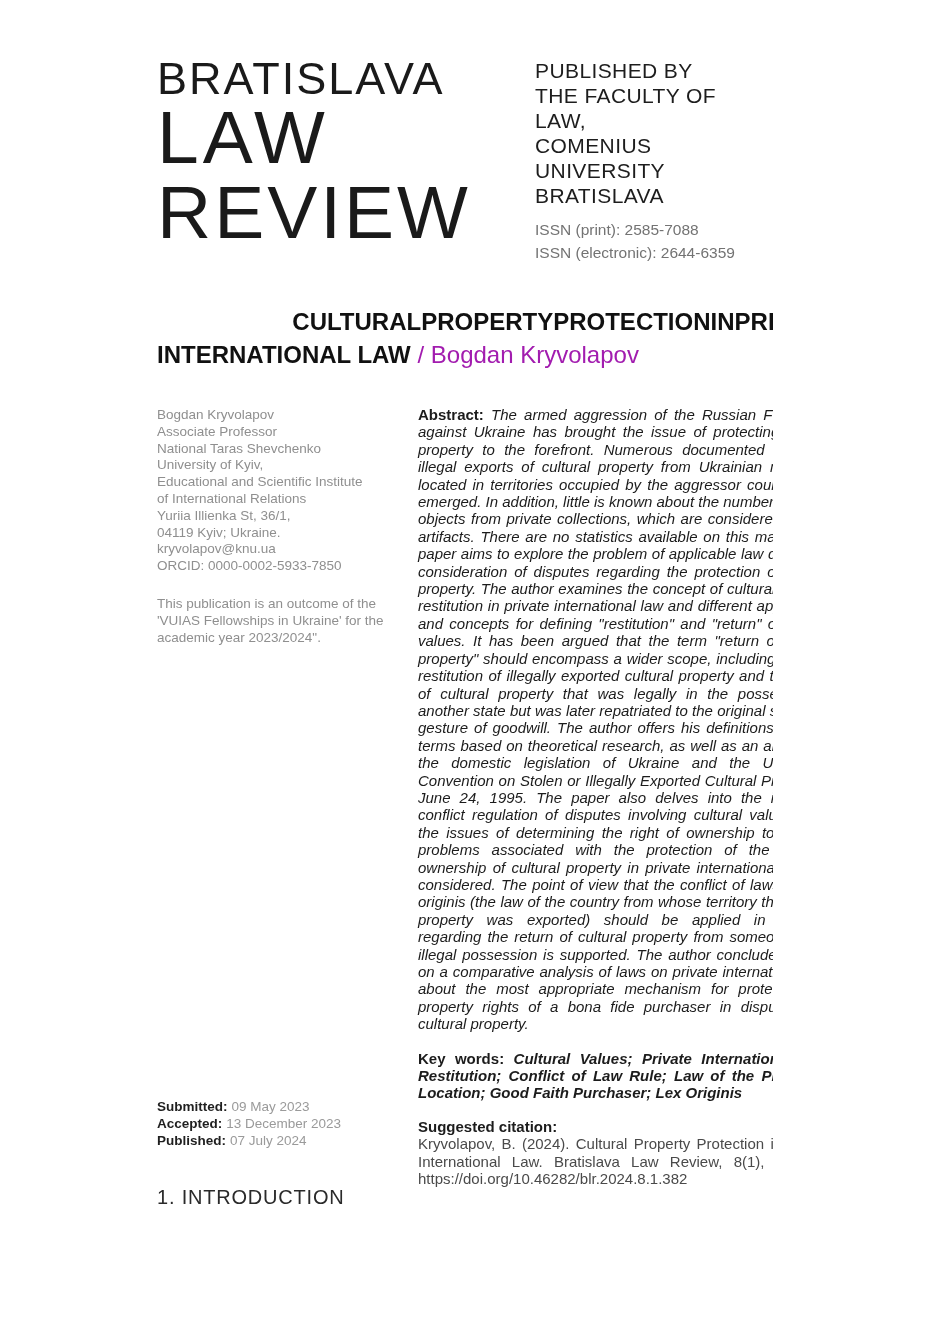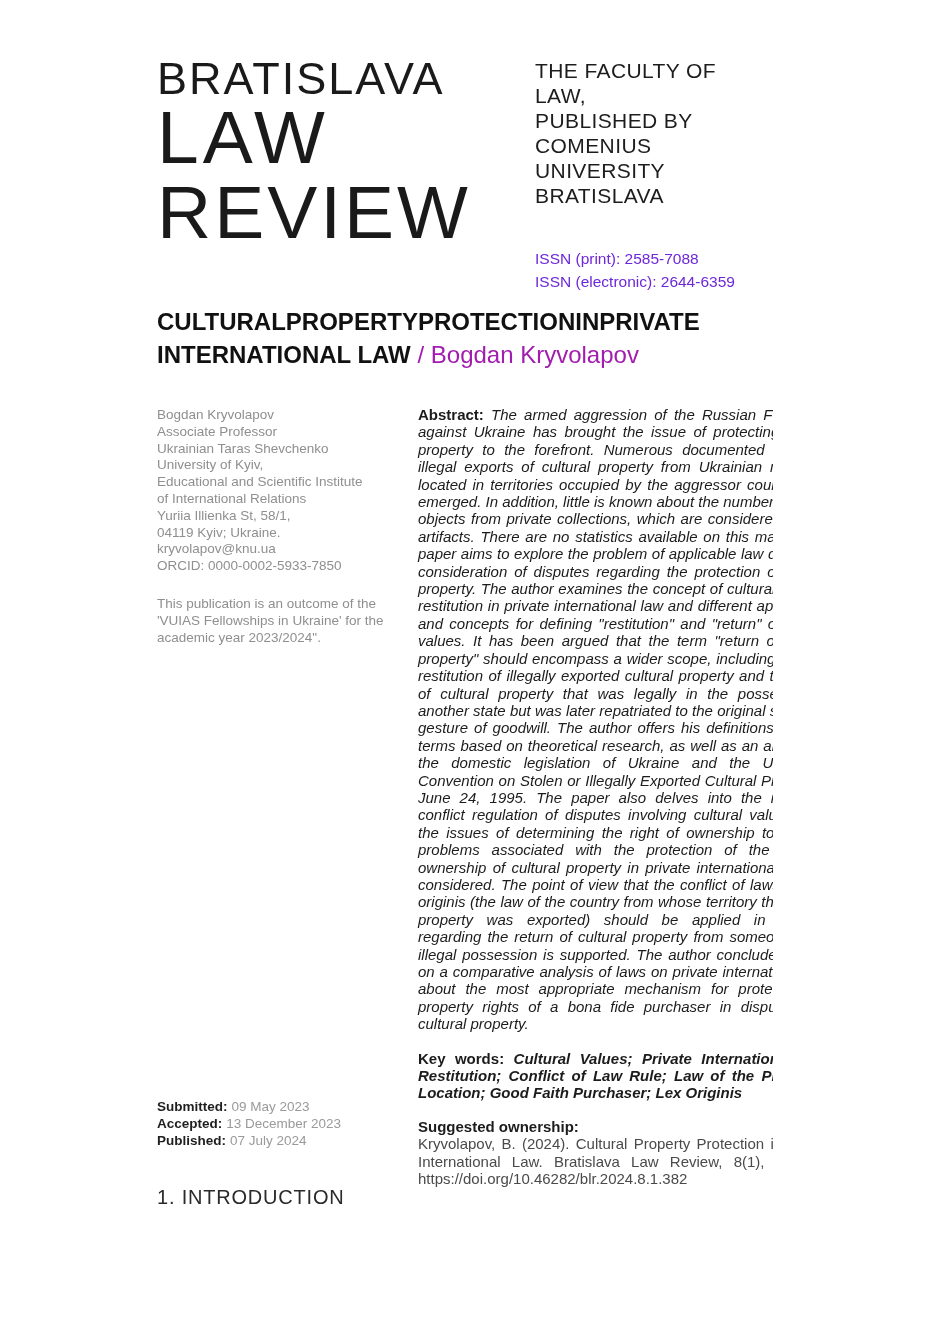--- a/index.html
+++ b/index.html
@@ -13,25 +13,25 @@
     overflow: hidden;
   }
   
   .logo-line { position: absolute; left: 157px; color: #1a1a1a; font-weight: 200; line-height: 1; white-space: nowrap; }
   .logo-l1 { top: 56px;  font-size: 45px; letter-spacing: 2px; }
   .logo-l2 { top: 100px; font-size: 75px; letter-spacing: 4px; }
   .logo-l3 { top: 175px; font-size: 75px; letter-spacing: 3px; }
   
   .publisher { position: absolute; left: 535px; top: 58px; color: #1d1d1d; }
   .publisher div { font-size: 21px; line-height: 25px; font-weight: 300; letter-spacing: 0.4px; }
-  .issn { position: absolute; left: 535px; top: 218px; color: #6d28d9; margin-top: 29px; }
+  .issn { position: absolute; left: 535px; top: 218px; color: #737373; }
   .issn div { font-size: 15.5px; line-height: 23px; font-weight: 400; }
   
   .title { position: absolute; left: 157px; top: 306px; width: 678px; color: #111; }
-  .t-line1 { display: flex; justify-content: flex-start; font-size: 24px; font-weight: 700; line-height: 31px; }
+  .t-line1 { display: flex; justify-content: flex-end; font-size: 24px; font-weight: 700; line-height: 31px; }
   .t-line2 { display: block; margin-top: 2px; font-size: 24px; line-height: 31px; }
   .t-line2 .t-bold { font-weight: 700; }
   .t-line2 .t-light { font-weight: 400; color: #a21caf; }
   
   .left-col { position: absolute; left: 157px; top: 407px; width: 250px; color: #8f8f8f; font-size: 13.5px; line-height: 16.8px; }
   .left-col .note { margin-top: 21px; }
   
   .right-col { position: absolute; left: 418px; top: 406px; width: 417px; color: #1c1c1c; font-size: 15px; line-height: 17.4px; }
   .abstract { text-align: justify; }
   .abs-label { font-style: normal; font-weight: 700; }
@@ -54,22 +54,22 @@
 
 <div class="page">
 
   <div>
     <div class="logo-line logo-l1">BRATISLAVA</div>
     <div class="logo-line logo-l2">LAW</div>
     <div class="logo-line logo-l3">REVIEW</div>
   </div>
 
   <div class="publisher">
+    <div>PUBLISHED BY</div>
     <div>THE FACULTY OF LAW,</div>
-    <div>PUBLISHED BY</div>
     <div>COMENIUS UNIVERSITY</div>
     <div>BRATISLAVA</div>
   </div>
 
   <div class="issn">
     <div>ISSN (print): 2585-7088</div>
     <div>ISSN (electronic): 2644-6359</div>
   </div>
 
   <h1 class="title">
@@ -82,37 +82,37 @@
     </span>
     <span class="t-line2">
       <span class="t-bold">INTERNATIONAL LAW</span>
       <span class="t-light">/ Bogdan Kryvolapov</span>
     </span>
   </h1>
 
   <div class="left-col">
     <div>Bogdan Kryvolapov</div>
     <div>Associate Professor</div>
-    <div>Ukrainian Taras Shevchenko</div>
+    <div>National Taras Shevchenko</div>
     <div>University of Kyiv,</div>
     <div>Educational and Scientific Institute</div>
     <div>of International Relations</div>
-    <div>Yuriia Illienka St, 58/1,</div>
+    <div>Yuriia Illienka St, 36/1,</div>
     <div>04119 Kyiv; Ukraine.</div>
     <div>kryvolapov@knu.ua</div>
     <div>ORCID: 0000-0002-5933-7850</div>
     <div class="note">This publication is an outcome of the 'VUIAS Fellowships in Ukraine' for the academic year 2023/2024".</div>
   </div>
 
   <div class="right-col">
     <p class="abstract"><span class="abs-label">Abstract:</span> <span class="abs-text">The armed aggression of the Russian Federation against Ukraine has brought the issue of protecting cultural property to the forefront. Numerous documented cases of illegal exports of cultural property from Ukrainian museums located in territories occupied by the aggressor country have emerged. In addition, little is known about the number of stolen objects from private collections, which are considered cultural artifacts. There are no statistics available on this matter. This paper aims to explore the problem of applicable law during the consideration of disputes regarding the protection of cultural property. The author examines the concept of cultural property restitution in private international law and different approaches and concepts for defining "restitution" and "return" of cultural values. It has been argued that the term "return of cultural property" should encompass a wider scope, including both the restitution of illegally exported cultural property and the return of cultural property that was legally in the possession of another state but was later repatriated to the original state as a gesture of goodwill. The author offers his definitions of these terms based on theoretical research, as well as an analysis of the domestic legislation of Ukraine and the UNIDROIT Convention on Stolen or Illegally Exported Cultural Property of June 24, 1995. The paper also delves into the issues of conflict regulation of disputes involving cultural values. Both the issues of determining the right of ownership to and the problems associated with the protection of the right of ownership of cultural property in private international law are considered. The point of view that the conflict of laws rule lex originis (the law of the country from whose territory the cultural property was exported) should be applied in disputes regarding the return of cultural property from someone else's illegal possession is supported. The author concludes, based on a comparative analysis of laws on private international law, about the most appropriate mechanism for protecting the property rights of a bona fide purchaser in disputes over cultural property.</span></p>
 
     <p class="keywords"><span class="kw-label">Key words:</span> <span class="kw-text">Cultural Values; Private International Law; Restitution; Conflict of Law Rule; Law of the Property's Location; Good Faith Purchaser; Lex Originis</span></p>
 
-    <div class="cit-heading">Suggested ownership:</div>
+    <div class="cit-heading">Suggested citation:</div>
     <p class="cit-body"><span>Kryvolapov, B. (2024). Cultural Property Protection in Private International Law. </span><span class="cit-journal">Bratislava Law Review</span><span>, 8(1), 171-180. </span><span>https://doi.org/10.46282/blr.2024.8.1.382</span></p>
   </div>
 
   <div class="dates">
     <div><span class="date-label">Submitted:</span><span class="date-value">09 May 2023</span></div>
     <div><span class="date-label">Accepted:</span><span class="date-value">13 December 2023</span></div>
     <div><span class="date-label">Published:</span><span class="date-value">07 July 2024</span></div>
   </div>
 
   <div class="intro-heading">1. INTRODUCTION</div>

